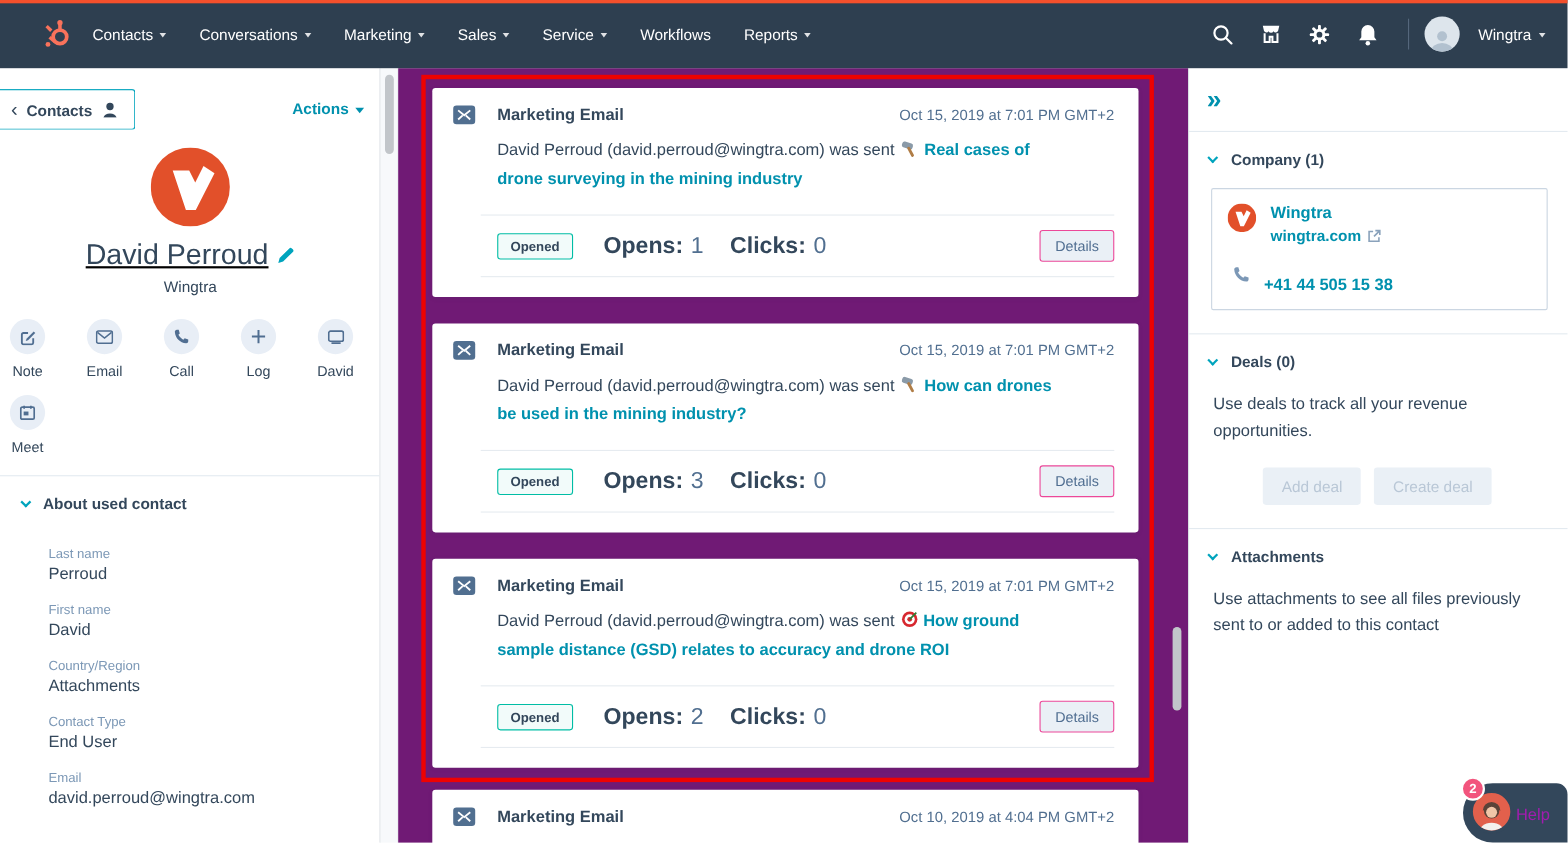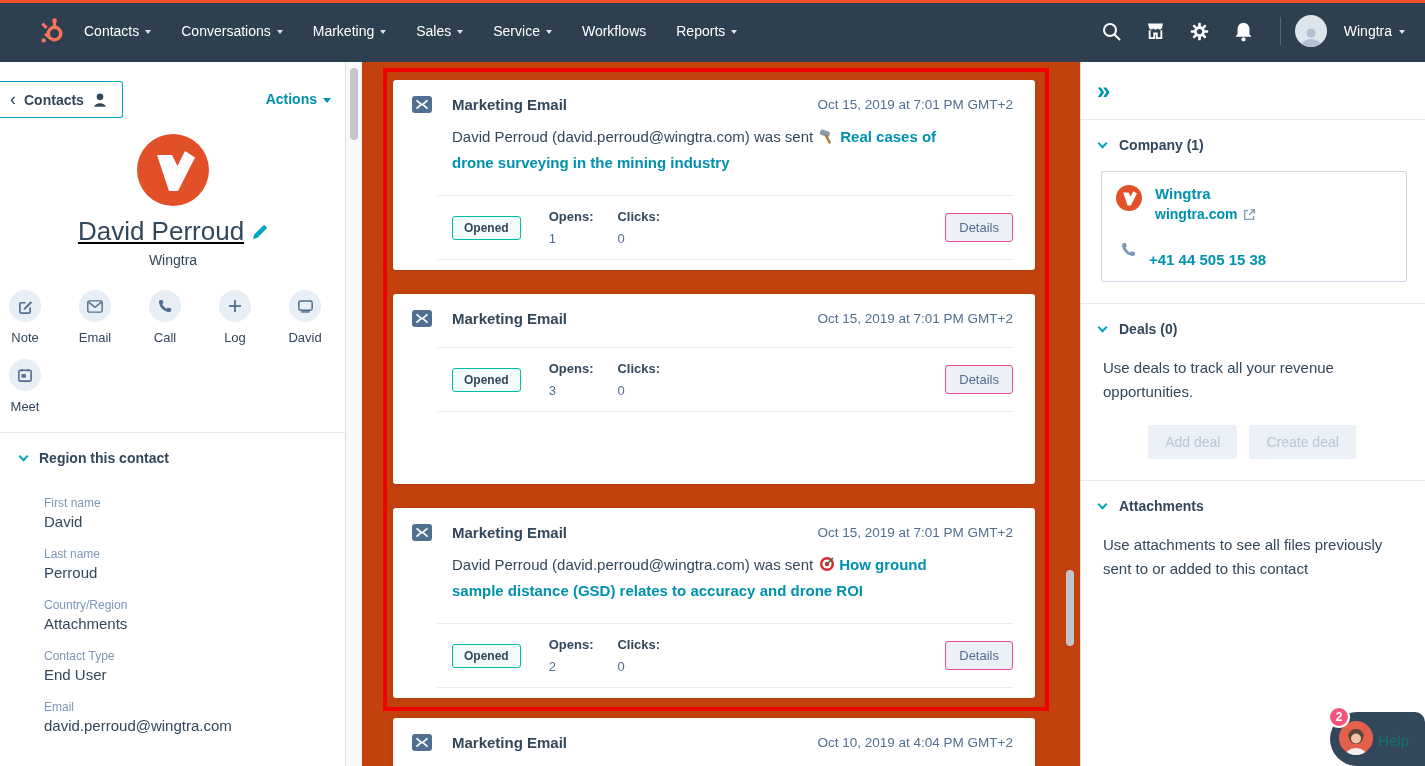--- a/index.html
+++ b/index.html
@@ -42,33 +42,33 @@
   .field { margin-bottom:17px; }
   .field-label { font-size:12px; color:#7c98b6; margin-bottom:3px; }
   .field-value { font-size:15px; color:#33475b; }
 
   
   .scroll-strip { position:absolute; top:62px; width:16px; height:704px; background:#f7f9fb; }
   #left-scroll { left:346px; border-right:1px solid #eceff2; }
   .scroll-thumb { position:absolute; width:8px; border-radius:4px; background:#c2c6ca; left:4px; }
 
   
-  #middle { position:absolute; left:362px; top:62px; width:718px; height:704px; background:#c2410c; }
+  #middle { position:absolute; left:362px; top:62px; width:718px; height:704px; background:#701a75; }
   .tcard { position:absolute; left:31px; width:642px; background:#fff; border-radius:3px; box-shadow:0 1px 4px rgba(45,62,80,.10); }
   .tcard-header { display:flex; align-items:center; padding:16px 22px 0 19px; }
   .mail-chip { width:20px; height:17px; background:#516f90; border-radius:3px; display:flex; align-items:center; justify-content:center; flex:none; }
   .tcard-type { font-size:15px; font-weight:700; color:#33475b; margin-left:20px; }
   .tcard-time { margin-left:auto; font-size:13.5px; color:#516f90; }
   .tcard-body { padding:12px 60px 0 59px; font-size:15px; color:#33475b; line-height:24px; max-width:640px; }
   .subj-icon { display:inline-block; vertical-align:-2px; margin:0 4px 0 6px; }
   .subj-link { color:#0091ae; font-weight:700; text-decoration:none; cursor:pointer; }
   .tcard-div { border-top:1px solid #e6ebf0; margin:20px 22px 0 44px; }
   .tcard-footer { display:flex; align-items:center; padding:13px 22px 13px 59px; }
   .status-badge { border:1px solid #00bda5; background:#f2fbfa; color:#33475b; font-size:12px; font-weight:700; padding:4px 11px; border-radius:3px; }
-  .metric { display:flex; gap:7px; font-size:13px; margin-left:28px;flex-direction:column; }
+  .metric { display:flex; gap:7px; font-size:21px; margin-left:28px; }
   .metric b { color:#33475b; font-weight:600; }
   .metric span { color:#516f90; }
   .details-btn { margin-left:auto; background:#eaf0f6; border:1px solid #ec4899; color:#506e91; font-size:13px; padding:6px 13px; border-radius:3px; cursor:pointer; font-family:inherit; }
 
   #annotation-box { position:absolute; left:383px; top:68px; width:666px; height:643px; border:4px solid #ee0202; z-index:40; pointer-events:none; }
 
   #mid-scroll { left:1062px; background:transparent; }
 
   
   #right-panel { position:absolute; left:1080px; top:62px; width:345px; height:704px; background:#fff; border-left:1px solid #d9dee3; }
@@ -83,21 +83,21 @@
   .cc-row { display:flex; }
   .cc-logo { width:26px; height:26px; flex:none; margin-right:13px; }
   .cc-name { font-size:15px; font-weight:700; color:#0091ae; cursor:pointer; }
   .cc-domain { margin-top:4px; font-size:14px; font-weight:700; color:#0091ae; display:flex; align-items:center; gap:6px; cursor:pointer; }
   .cc-phone { margin-top:9px; display:flex; align-items:center; }
   .cc-phone-num { font-size:15px; color:#0091ae; font-weight:600; margin-left:13px; cursor:pointer;margin-top:20px; }
 
   
   #help-widget { position:absolute; right:0; bottom:0; z-index:60; cursor:pointer; }
   #help-pill { position:absolute; right:0; bottom:0; width:95px; height:54px; background:#33475b; border-radius:27px 10px 0 27px; }
-  #help-label { position:absolute; right:16px; bottom:17px; color:#0f766e; font-size:15px; }
+  #help-label { position:absolute; right:16px; bottom:17px; color:#a21caf; font-size:15px; }
   #help-avatar { position:absolute; right:49px; bottom:8px; width:40px; height:40px; border-radius:50%; background:#e2604c; border:3px solid #33475b; overflow:hidden; }
   #help-badge { position:absolute; right:75px; bottom:38px; width:22px; height:22px; border-radius:50%; background:#f2547d; border:2px solid #fff; color:#fff; font-size:12px; font-weight:700; display:flex; align-items:center; justify-content:center; }
 </style>
 </head>
 <body>
 
 <div id="topnav">
   <svg class="nav-logo" viewBox="0 0 30 30">
     <circle cx="18.5" cy="17.5" r="6.2" fill="none" stroke="#f9725b" stroke-width="3.4"></circle>
     <rect x="16.9" y="5" width="3.2" height="7" fill="#f9725b"></rect>
@@ -269,30 +269,30 @@
         <span class="qa-label">Meet</span>
       </div>
     </div>
   </div>
 
   <div id="left-divider"></div>
 
   <div id="about-section">
     <div class="sec-header">
       <i class="chev-down"></i>
-      <span class="sec-title">Region this contact</span>
+      <span class="sec-title">About used contact</span>
     </div>
     <div class="about-fields">
+      <div class="field">
+        <div class="field-label">Last name</div>
+        <div class="field-value">Perroud</div>
+      </div>
       <div class="field">
         <div class="field-label">First name</div>
         <div class="field-value">David</div>
-      </div>
-      <div class="field">
-        <div class="field-label">Last name</div>
-        <div class="field-value">Perroud</div>
       </div>
       <div class="field">
         <div class="field-label">Country/Region</div>
         <div class="field-value">Attachments</div>
       </div>
       <div class="field">
         <div class="field-label">Contact Type</div>
         <div class="field-value">End User</div>
       </div>
       <div class="field">
@@ -344,20 +344,24 @@
     <div class="tcard-header">
       <div class="mail-chip">
         <svg width="14" height="11" viewBox="0 0 20 16">
             <path d="M2 2 L10 8.5 L18 2" fill="none" stroke="#fff" stroke-width="2.4"></path>
             <path d="M2 14 L8 8.5 M18 14 L12 8.5" fill="none" stroke="#fff" stroke-width="2.4"></path>
           </svg>
       </div>
       <span class="tcard-type">Marketing Email</span>
       <span class="tcard-time">Oct 15, 2019 at 7:01 PM GMT+2</span>
     </div>
+    <p class="tcard-body"><span>David Perroud (david.perroud@wingtra.com) was sent</span><span class="subj-icon"><svg width="17" height="15" viewBox="0 0 17 15">
+            <rect x="1" y="1.5" width="10" height="5.5" rx="2" transform="rotate(18 6 4)" fill="#8a9aa8"></rect>
+            <rect x="7.5" y="5" width="2.6" height="10" rx="1.2" transform="rotate(-28 8.8 10)" fill="#b07d46"></rect>
+          </svg></span><a class="subj-link">How can drones be used in the mining industry?</a></p>
     <div class="tcard-div"></div>
     <div class="tcard-footer">
       <span class="status-badge">Opened</span>
       <span class="metric">
           <b>Opens:</b>
           <span>3</span>
         </span>
       <span class="metric" style="margin-left:24px;">
           <b>Clicks:</b>
           <span>0</span>

